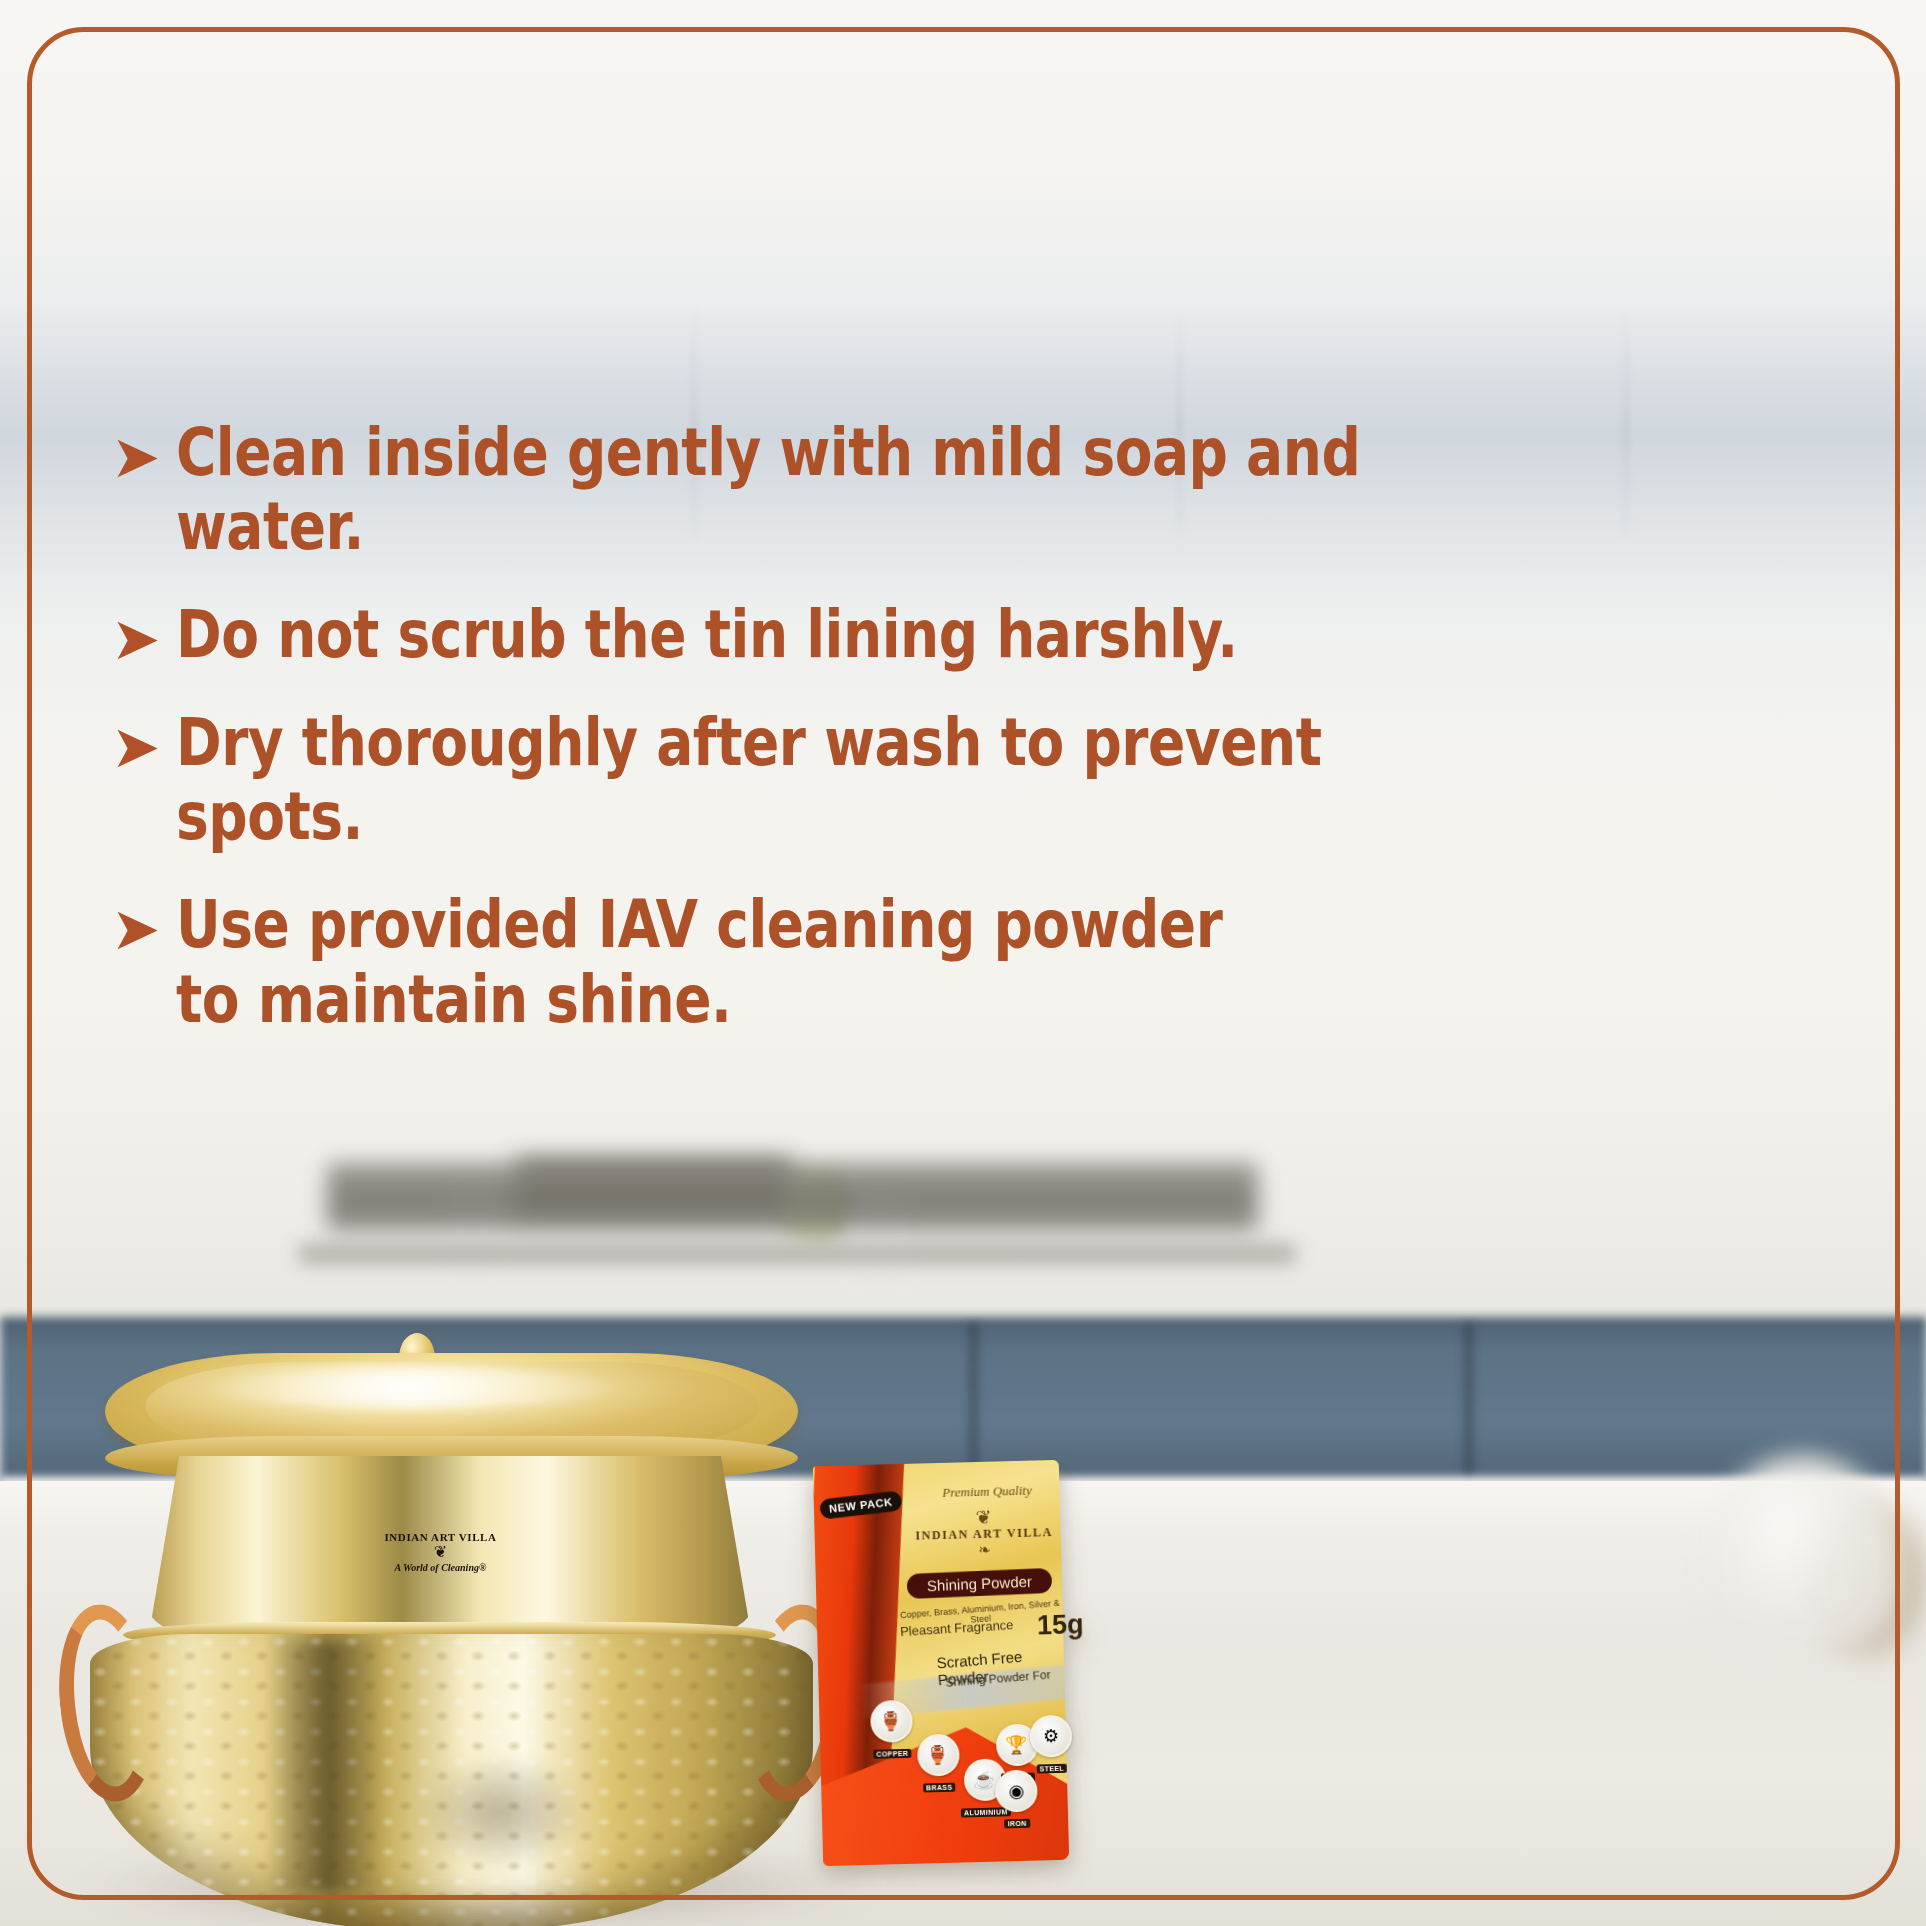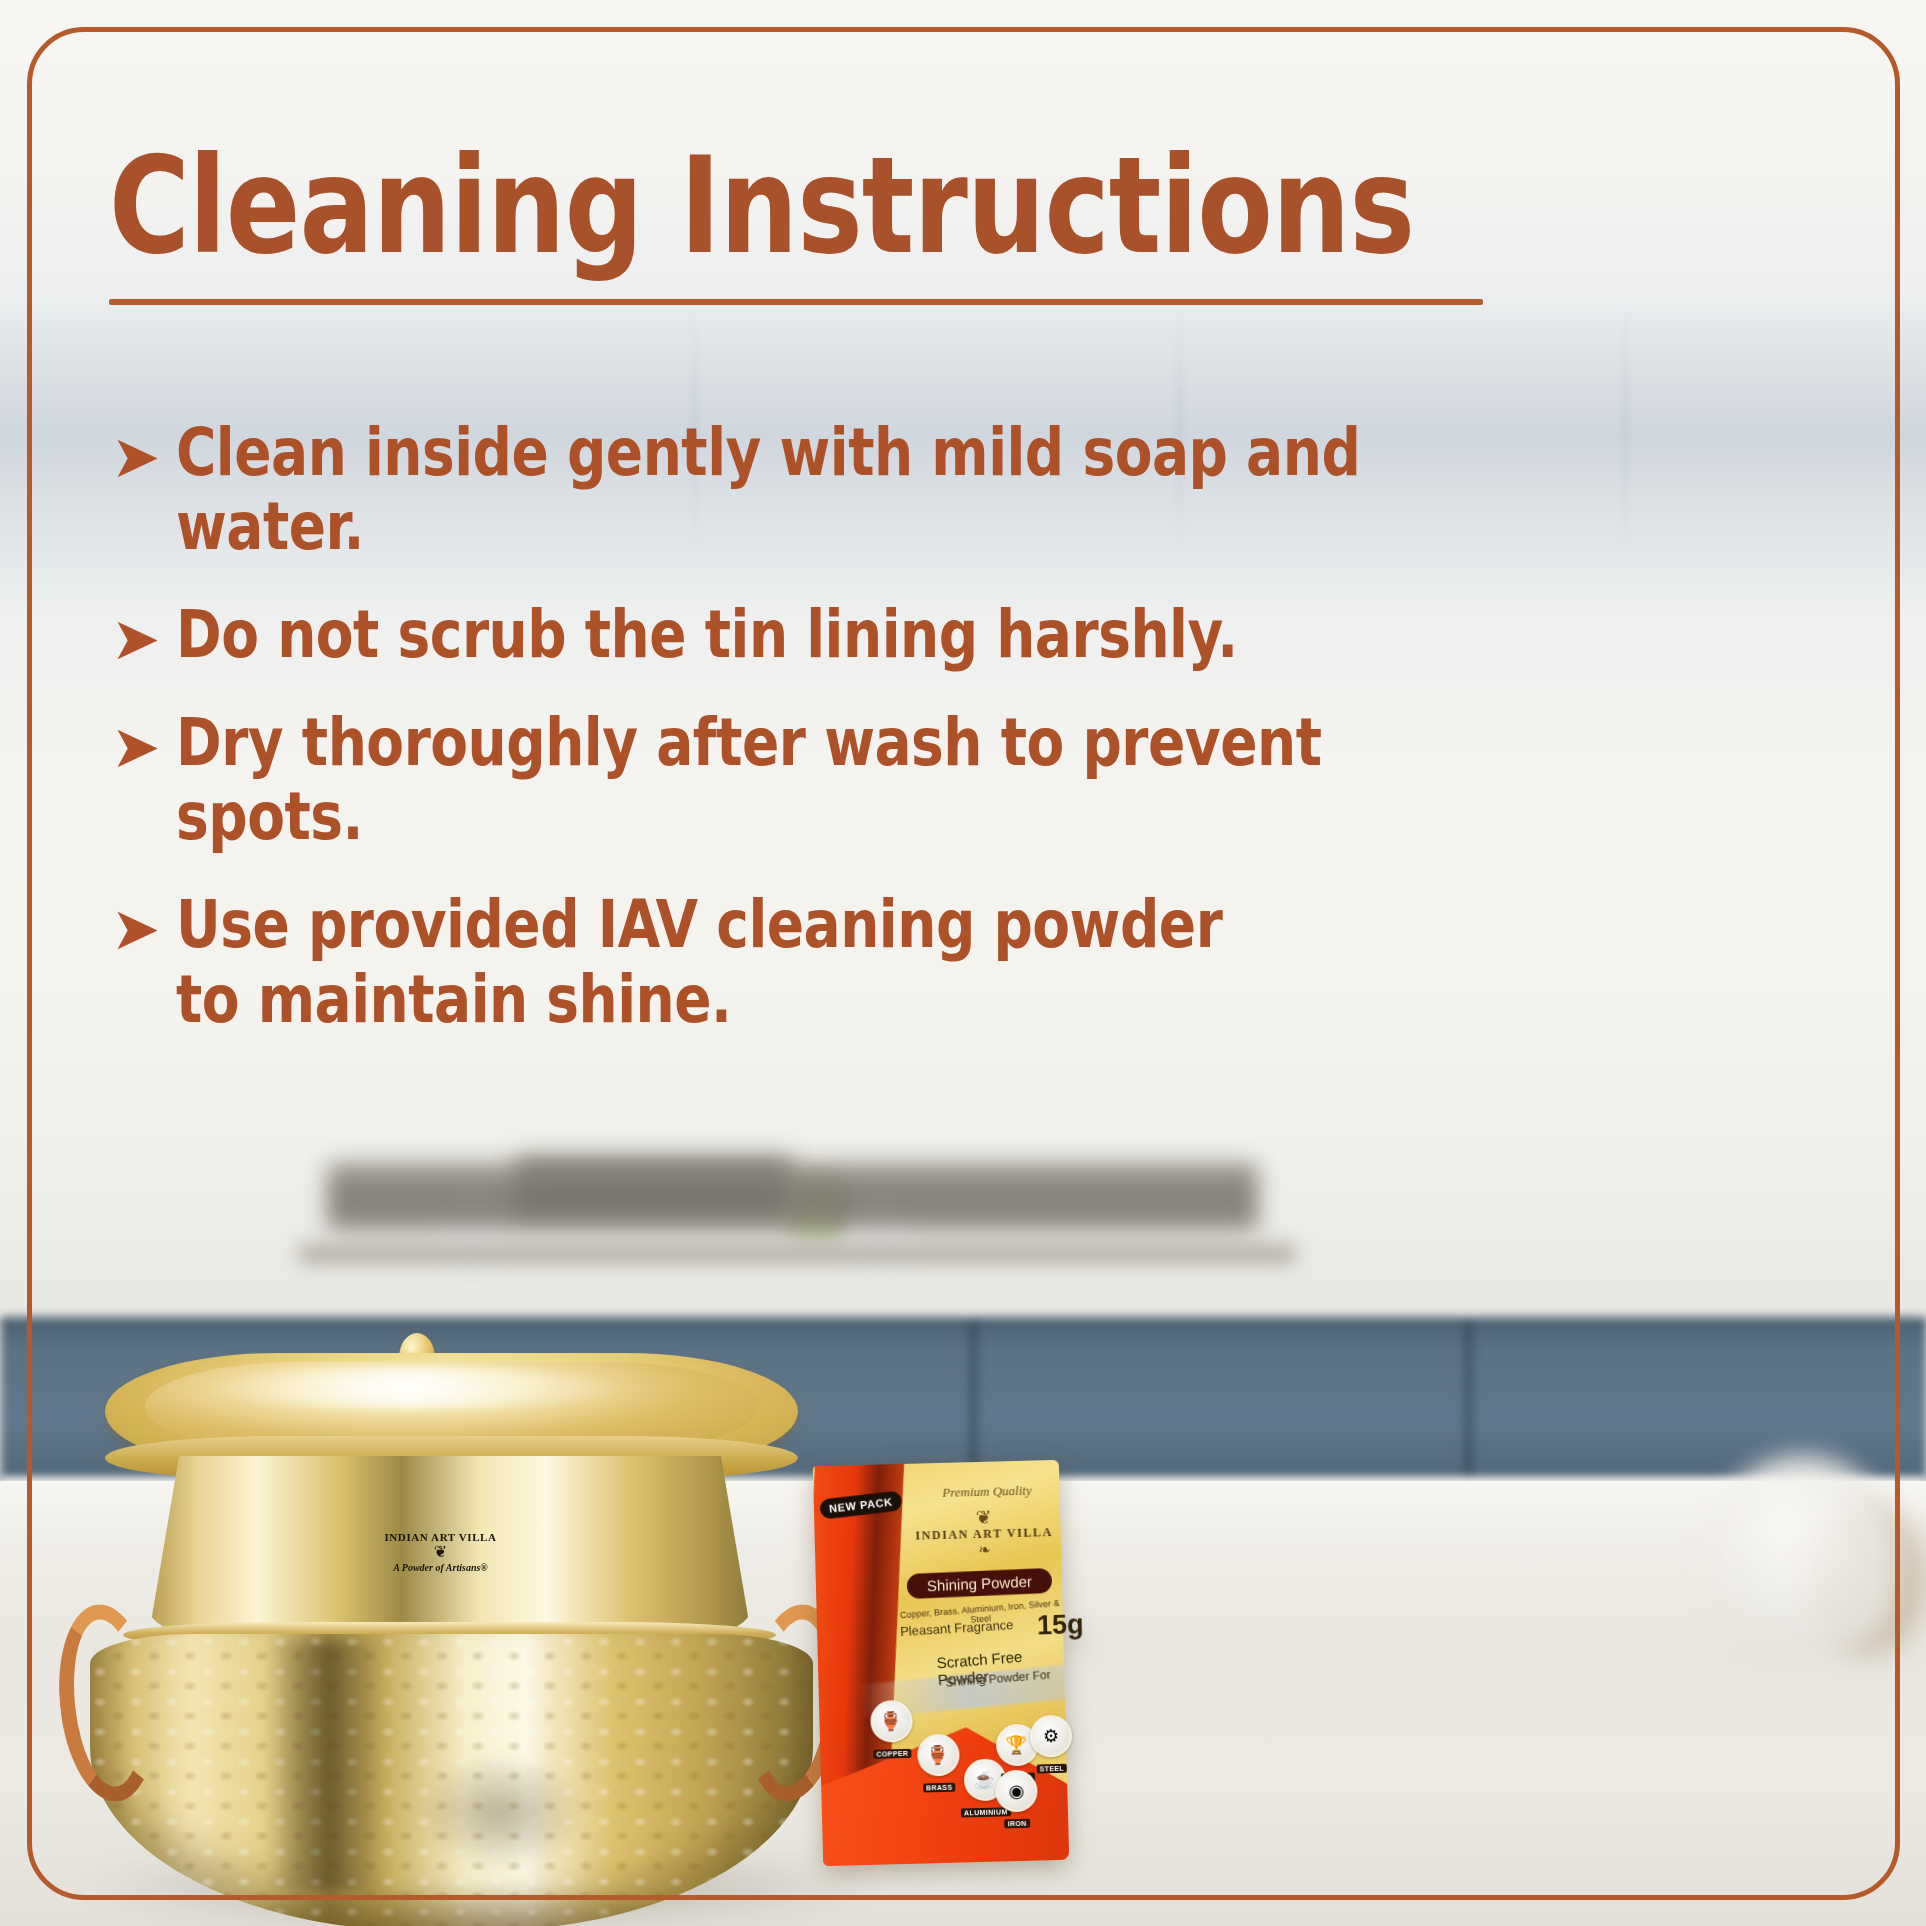--- a/index.html
+++ b/index.html
@@ -403,24 +403,20 @@
     <div class="bg-cabinet"></div>
     <div class="bg-cab-seam" style="left:970px"></div>
     <div class="bg-cab-seam" style="left:1465px"></div>
 
     <div class="bg-counter-edge"></div>
     <div class="bg-counter"></div>
     <div class="bg-rightobj2"></div>
     <div class="bg-rightobj"></div>
   </div>
 
-  <div class="header">
-    <h1 class="title">Cleaning Instructions</h1>
-    <div class="title-rule"></div>
-  </div>
 
   <div class="bullets">
 
     <div class="bullet">
       <span class="bullet-arrow">➤</span>
       <span class="bullet-text">Clean inside gently with mild soap and water.</span>
     </div>
 
     <div class="bullet">
       <span class="bullet-arrow">➤</span>
@@ -448,21 +444,21 @@
     <div class="lid-sheen"></div>
     <div class="lid-rim"></div>
 
     <div class="neck">
       <div class="neck-dark"></div>
     </div>
 
     <div class="badge">
       <div class="badge-top">INDIAN ART VILLA</div>
       <div class="badge-orn">❦</div>
-      <div class="badge-bot">A Powder of Artisans®</div>
+      <div class="badge-bot">A World of Cleaning®</div>
     </div>
 
     <div class="collar"></div>
 
     <div class="body-pot">
       <div class="hammer"></div>
       <div class="body-refl"></div>
       <div class="body-refl2"></div>
       <div class="body-base"></div>
     </div>

